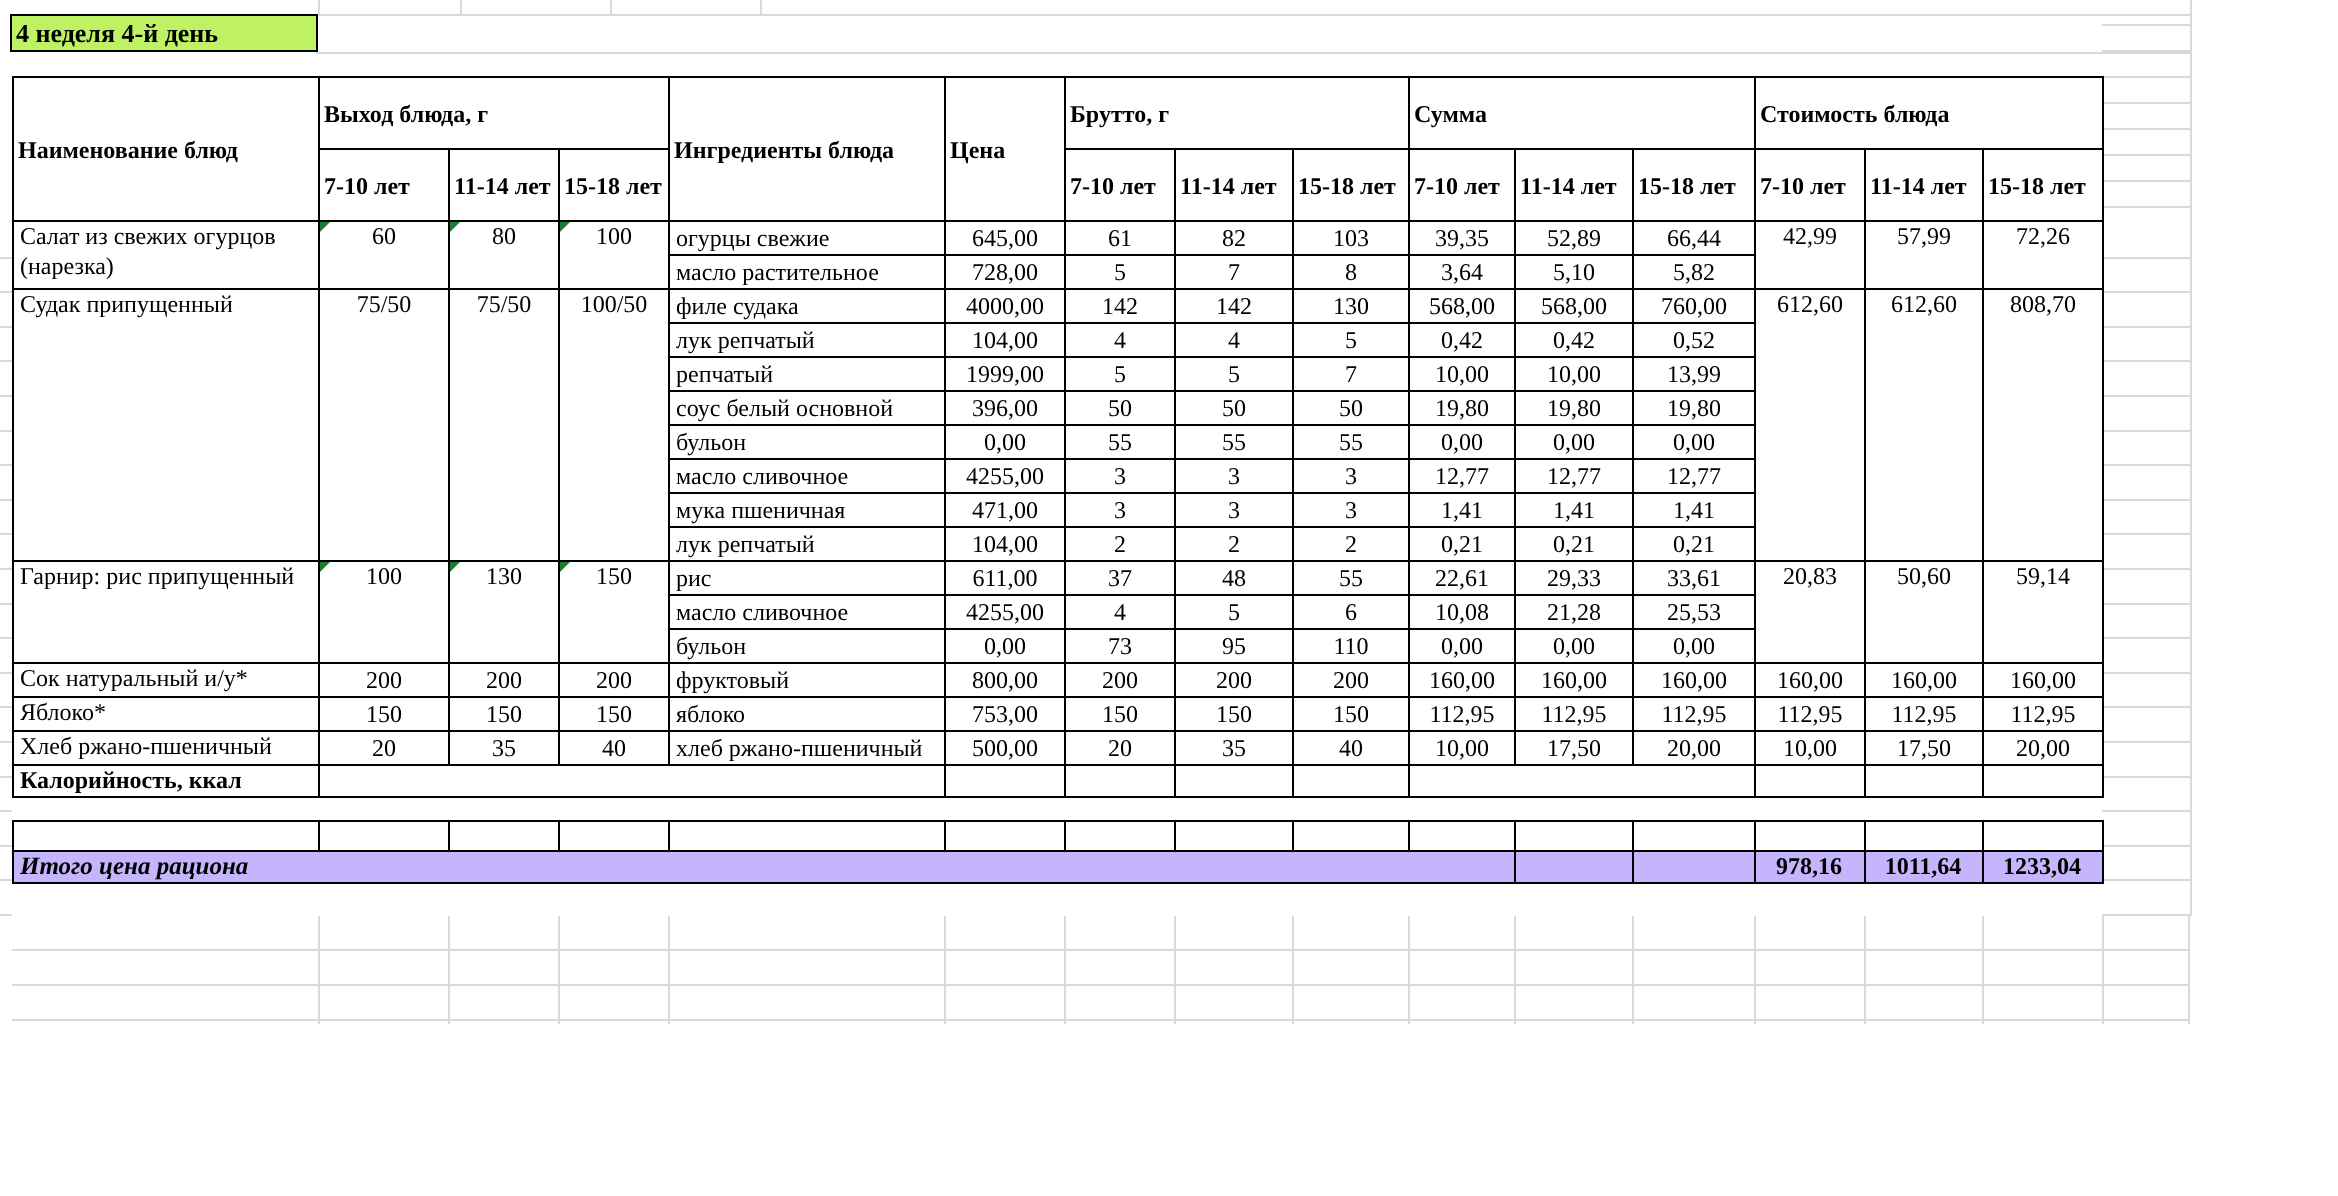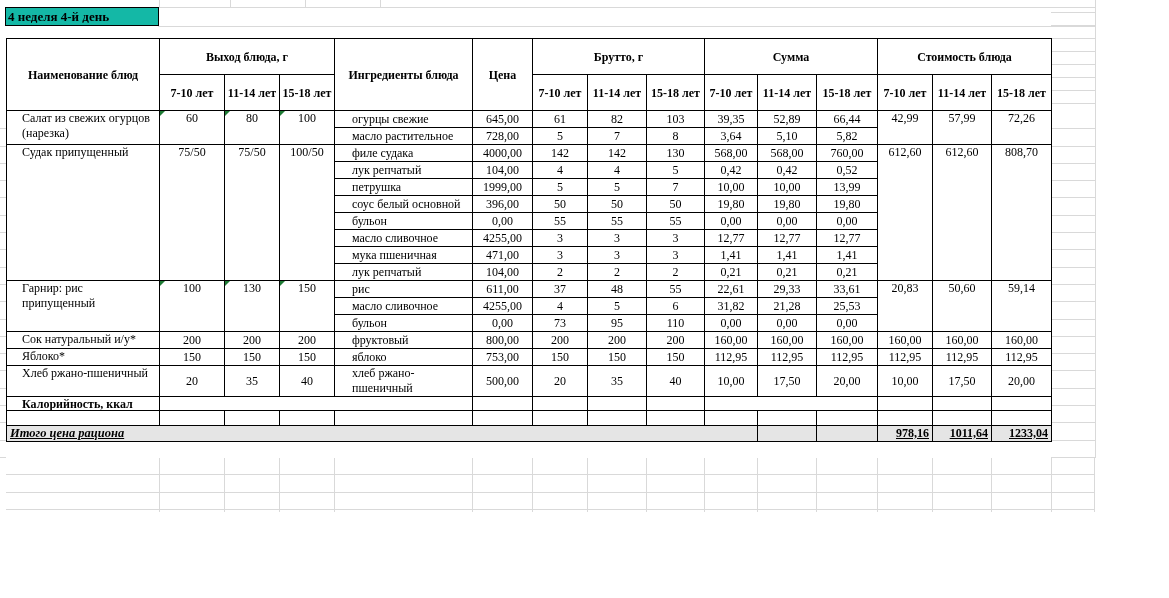--- a/index.html
+++ b/index.html
@@ -3,39 +3,39 @@
 <meta charset="utf-8">
 <style>
   html,body{margin:0;padding:0;background:#fff;}
   .sheet{position:relative;width:1169px;height:598px;background:#fff;overflow:hidden;
          font-family:"Liberation Serif","DejaVu Serif",serif;color:#000;}
   table{border-collapse:collapse;table-layout:fixed;position:absolute;background:#fff;}
   td{border:1px solid #000;font-size:12px;line-height:15px;padding:0 2px;overflow:hidden;}
   .c{text-align:center;}
   .vt{vertical-align:top;}
   .b{font-weight:bold;}
-  .hdr td{font-weight:bold;text-align:center;vertical-align:middle;line-height:14px;font-family:Liberation Serif, serif;}
+  .hdr td{font-weight:bold;vertical-align:middle;line-height:14px;font-family:Liberation Serif, serif;}
   .hdr1{height:36px;}
   .hdr2{height:36px;}
   .tr-d{height:17px;}
   .tr-cal{height:14px;}
   .tr-e{height:15px;}
   .tr-t1{height:16px;}
   .tr-t2{height:17px;}
-  .name-cell{vertical-align:top;padding-left:15px;}
-  .ing-cell{padding-left:17px;}
+  .name-cell{vertical-align:top;padding-left:3px;}
+  .ing-cell{padding-left:3px;}
   .mark{position:relative;}
   .tri{position:absolute;left:0;top:0;width:0;height:0;
        border-top:5px solid #1E7B34;border-right:5px solid transparent;}
   .total-label{font-weight:bold;font-style:italic;padding-left:3px;font-size:12.5px;}
-  .total-val{font-weight:bold;text-align:right;padding-right:3px;}
-  .ylw{background:#e5e5e5;text-decoration:underline;}
+  .total-val{font-weight:bold;text-align:center;padding-right:3px;}
+  .ylw{background:#c4b5fd;}
   .org{background:#FAC08F;}
   .title-cell{position:absolute;top:7px;left:5px;width:154px;height:19px;box-sizing:border-box;
-      border:1px solid #000;font-weight:bold;font-size:13px;line-height:17px;padding-left:2px;background:#14b8a6;}
+      border:1px solid #000;font-weight:bold;font-size:13px;line-height:17px;padding-left:2px;background:#bef264;}
   
   .gl{position:absolute;pointer-events:none;}
   .top-strip{left:6px;top:0;width:1089px;height:7px;border-bottom:1px solid #D9D9D9;
       background-image:linear-gradient(90deg,transparent 0 153px,#D9D9D9 153px 154px,transparent 154px 224px,#D9D9D9 224px 225px,transparent 225px 299px,#D9D9D9 299px 300px,transparent 300px 374px,#D9D9D9 374px 375px,transparent 375px);}
   .row2-line{left:158px;top:26px;width:937px;height:1px;background:#D9D9D9;}
   .right-strip-a{left:1051px;top:0;width:44px;height:112px;border-right:1px solid #D9D9D9;
       background-image:repeating-linear-gradient(180deg,transparent 0 12px,#D9D9D9 12px 13px);}
   .right-strip-b{left:1051px;top:112px;width:44px;height:346px;border-right:1px solid #D9D9D9;
       background-image:repeating-linear-gradient(180deg,transparent 0 16.3px,#D9D9D9 16.3px 17.3px);}
   .left-strip{left:0;top:112px;width:6px;height:346px;
@@ -154,21 +154,21 @@
       <td class="ing-cell">лук репчатый</td>
       <td class="c">104,00</td>
       <td class="c">4</td>
       <td class="c">4</td>
       <td class="c">5</td>
       <td class="c">0,42</td>
       <td class="c">0,42</td>
       <td class="c">0,52</td>
     </tr>
     <tr class="tr-d">
-      <td class="ing-cell">петрушка</td>
+      <td class="ing-cell">репчатый</td>
       <td class="c">1999,00</td>
       <td class="c">5</td>
       <td class="c">5</td>
       <td class="c">7</td>
       <td class="c">10,00</td>
       <td class="c">10,00</td>
       <td class="c">13,99</td>
     </tr>
     <tr class="tr-d">
       <td class="ing-cell">соус белый основной</td>
@@ -237,21 +237,21 @@
       <td class="c vt" rowspan="3">20,83</td>
       <td class="c vt" rowspan="3">50,60</td>
       <td class="c vt" rowspan="3">59,14</td>
     </tr>
     <tr class="tr-d">
       <td class="ing-cell">масло сливочное</td>
       <td class="c">4255,00</td>
       <td class="c">4</td>
       <td class="c">5</td>
       <td class="c">6</td>
-      <td class="c">31,82</td>
+      <td class="c">10,08</td>
       <td class="c">21,28</td>
       <td class="c">25,53</td>
     </tr>
     <tr class="tr-d">
       <td class="ing-cell">бульон</td>
       <td class="c">0,00</td>
       <td class="c">73</td>
       <td class="c">95</td>
       <td class="c">110</td>
       <td class="c">0,00</td>

